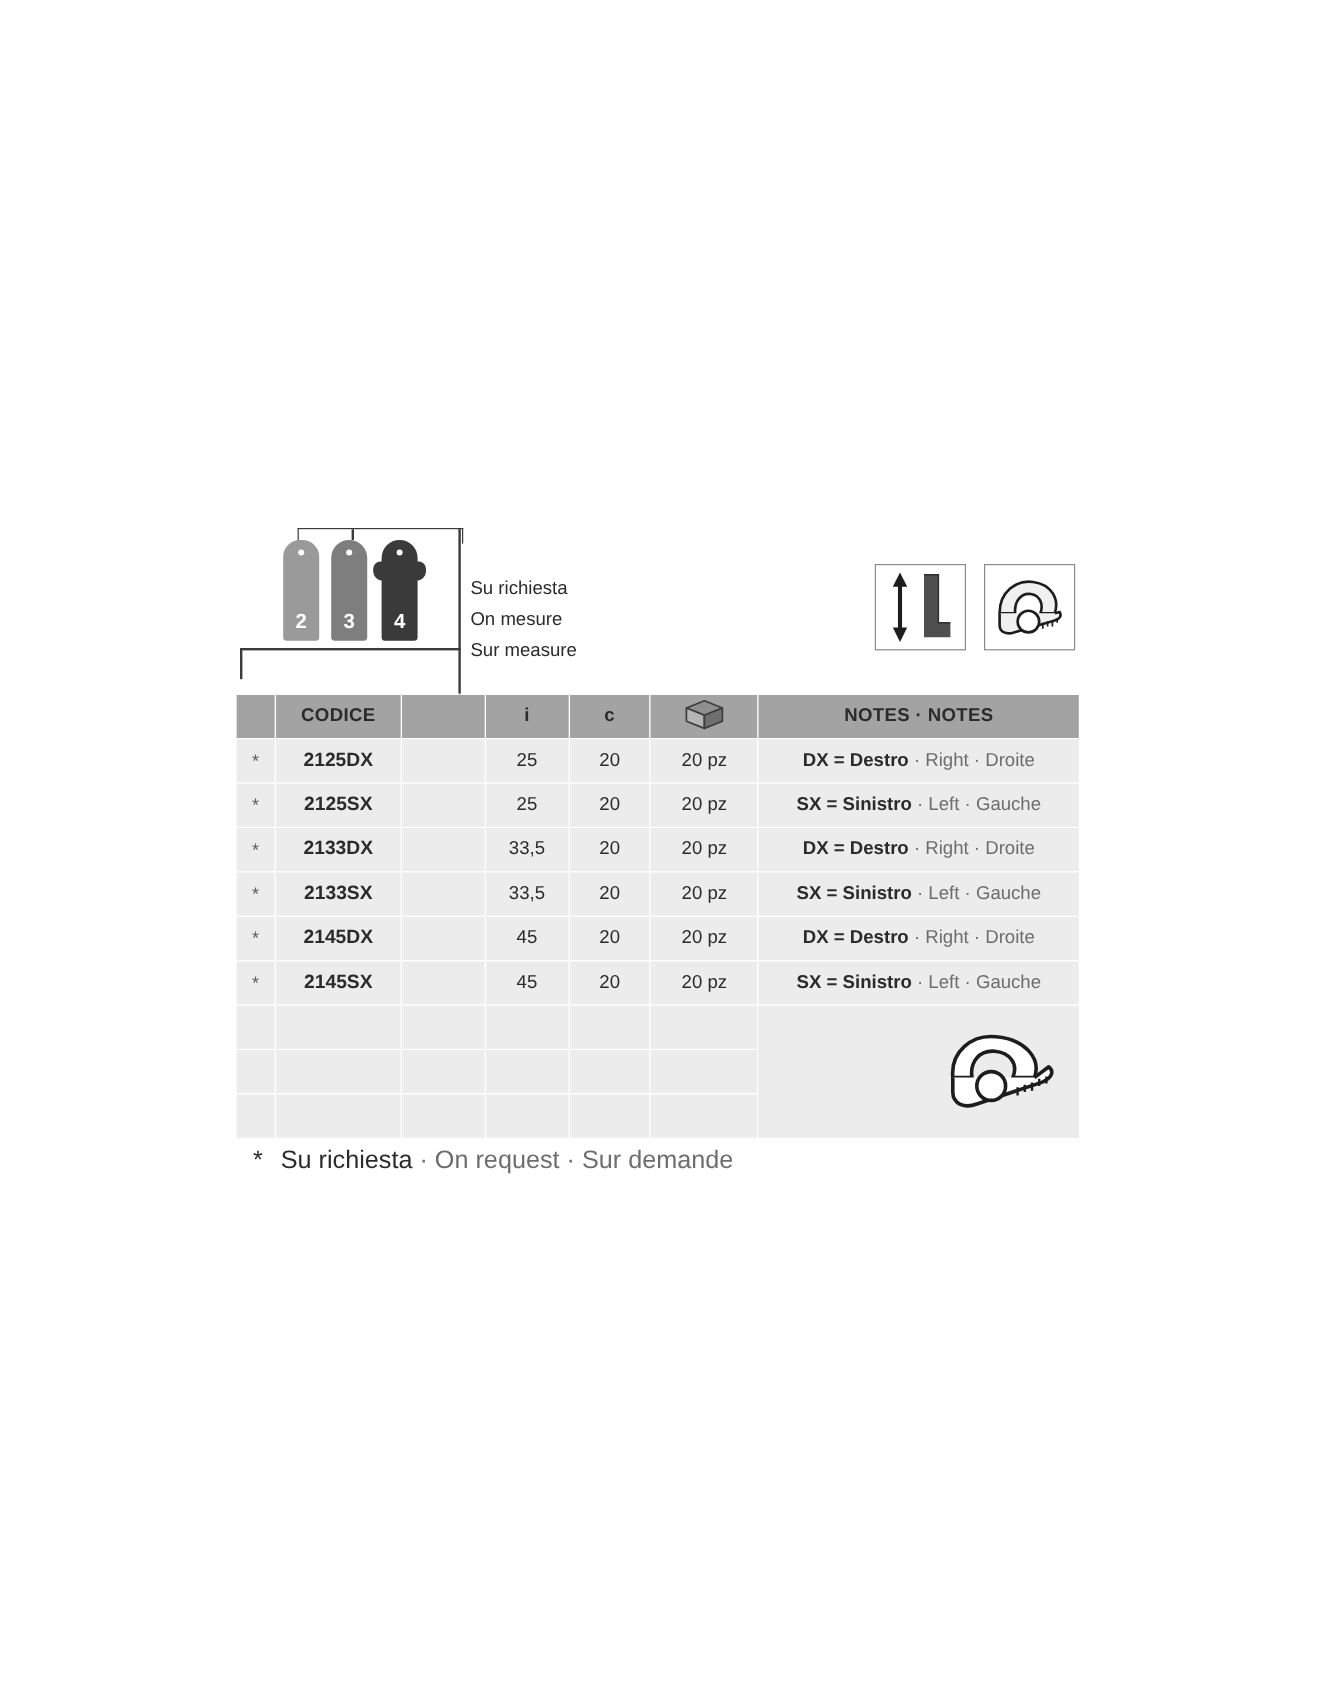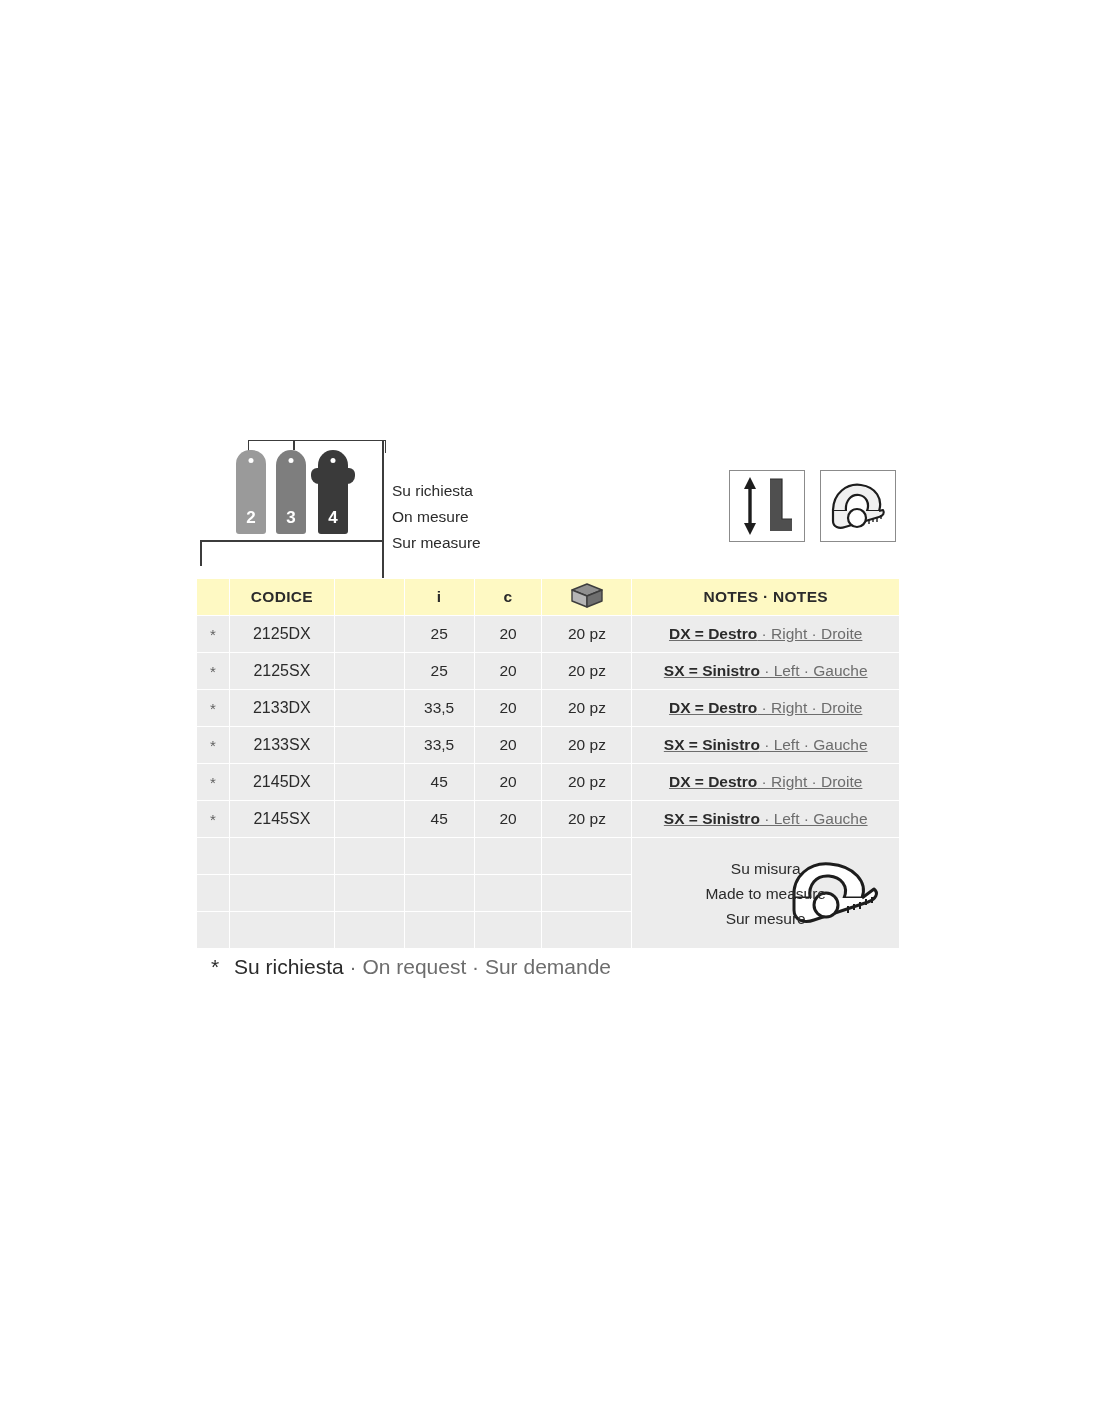--- a/index.html
+++ b/index.html
@@ -164,21 +164,21 @@
   }
   #product-table th, #product-table td {
     border: 1.5px solid #ffffff;
     padding: 0;
     height: 37px;
     text-align: center;
     vertical-align: middle;
     box-sizing: border-box;
   }
   #product-table thead th {
-    background: #fef9c3;
+    background: #a3a3a3;
     color: #2b2b2b;
     font-weight: bold;
     font-size: 15.5px;
     letter-spacing: .3px;
   }
   .col-star   { width: 33px; }
   .col-code   { width: 105px; }
   .col-blank  { width: 70px; }
   .col-i      { width: 70px; }
   .col-c      { width: 68px; }
@@ -189,30 +189,29 @@
     background: #ececec;
   }
   tr.row-even td { background: #f2f2f2; }
   tr.row-odd  td { background: #e9e9e9; }
 
   td.star-cell {
     color: #5f5f5f;
     font-size: 15px;
   }
   td.code-cell {
-    font-weight: normal;
+    font-weight: bold;
     font-size: 16px;
     color: #2b2b2b;
   }
   td.note-cell {
     text-align: left;
     padding-left: 14px;
     font-size: 15.5px;
     color: #6d6d6d;
-    text-decoration: underline;
   }
   td.note-cell b {
     color: #2b2b2b;
     font-weight: bold;
   }
   td.empty-cell { background: #f2f2f2; }
 
   
   #made-to-measure {
     position: relative;
@@ -403,25 +402,20 @@
     </tr>
 
     <tr>
       <td class="empty-cell"></td>
       <td class="empty-cell"></td>
       <td class="empty-cell"></td>
       <td class="empty-cell"></td>
       <td class="empty-cell"></td>
       <td class="empty-cell"></td>
       <td id="made-to-measure" rowspan="3">
-        <div class="mm-lines">
-          <div class="mm-it">Su misura</div>
-          <div class="mm-en">Made to measure</div>
-          <div class="mm-fr">Sur mesure</div>
-        </div>
         <svg id="mm-tape" viewBox="0 0 105 82">
           <path d="M10 46 C8 24 26 10 46 12 C70 14 84 30 78 46 L60 46 C65 34 57 25 45 24 C32 23 24 33 26 46 Z" fill="#ffffff" stroke="#1d1d1d" stroke-width="3" stroke-linejoin="round"></path>
           <path d="M10 46 L10 58 C10 68 20 72 30 68 L84 50 C92 47 95 41 90 37 L78 46" fill="#ffffff" stroke="#1d1d1d" stroke-width="3" stroke-linejoin="round"></path>
           <circle cx="42" cy="53" r="12" fill="#ffffff" stroke="#1d1d1d" stroke-width="3"></circle>
           <g stroke="#1d1d1d" stroke-width="2">
             <line x1="64" y1="54" x2="64" y2="61"></line>
             <line x1="70" y1="52" x2="70" y2="58"></line>
             <line x1="76" y1="50" x2="76" y2="57"></line>
             <line x1="82" y1="47" x2="82" y2="53"></line>
             <line x1="88" y1="45" x2="88" y2="51"></line>

